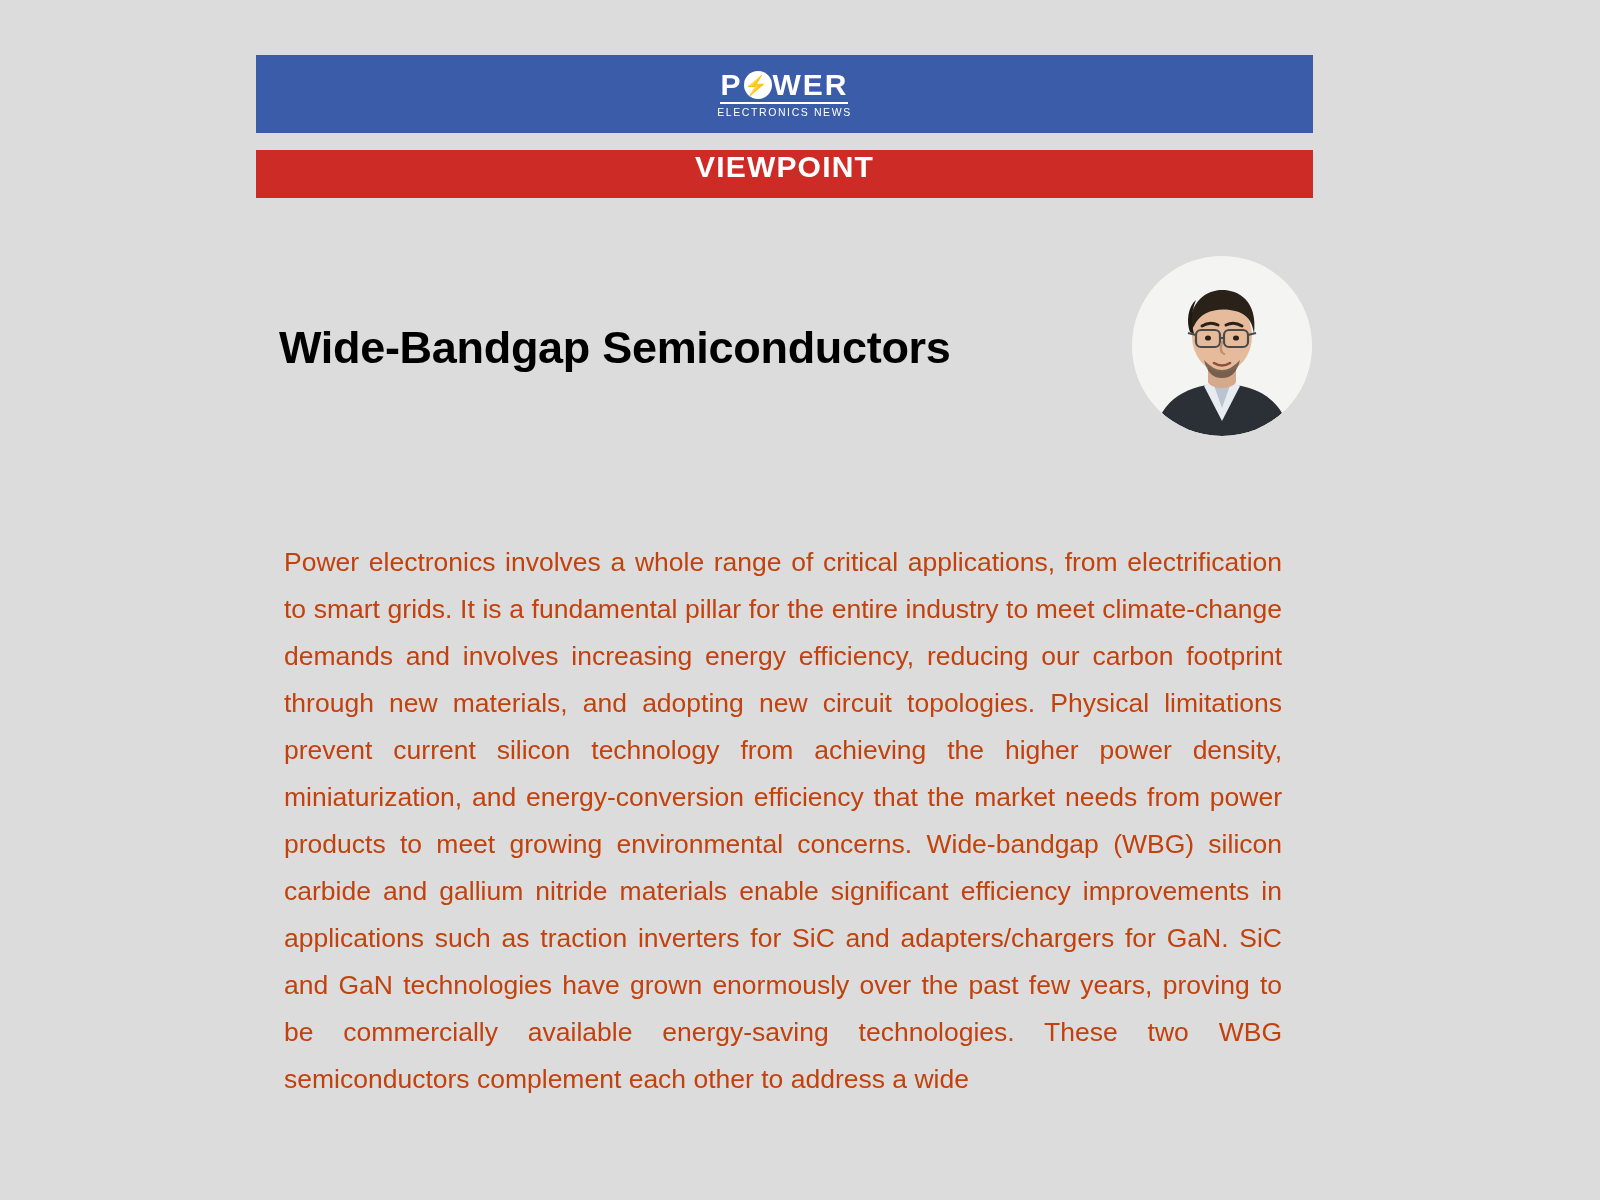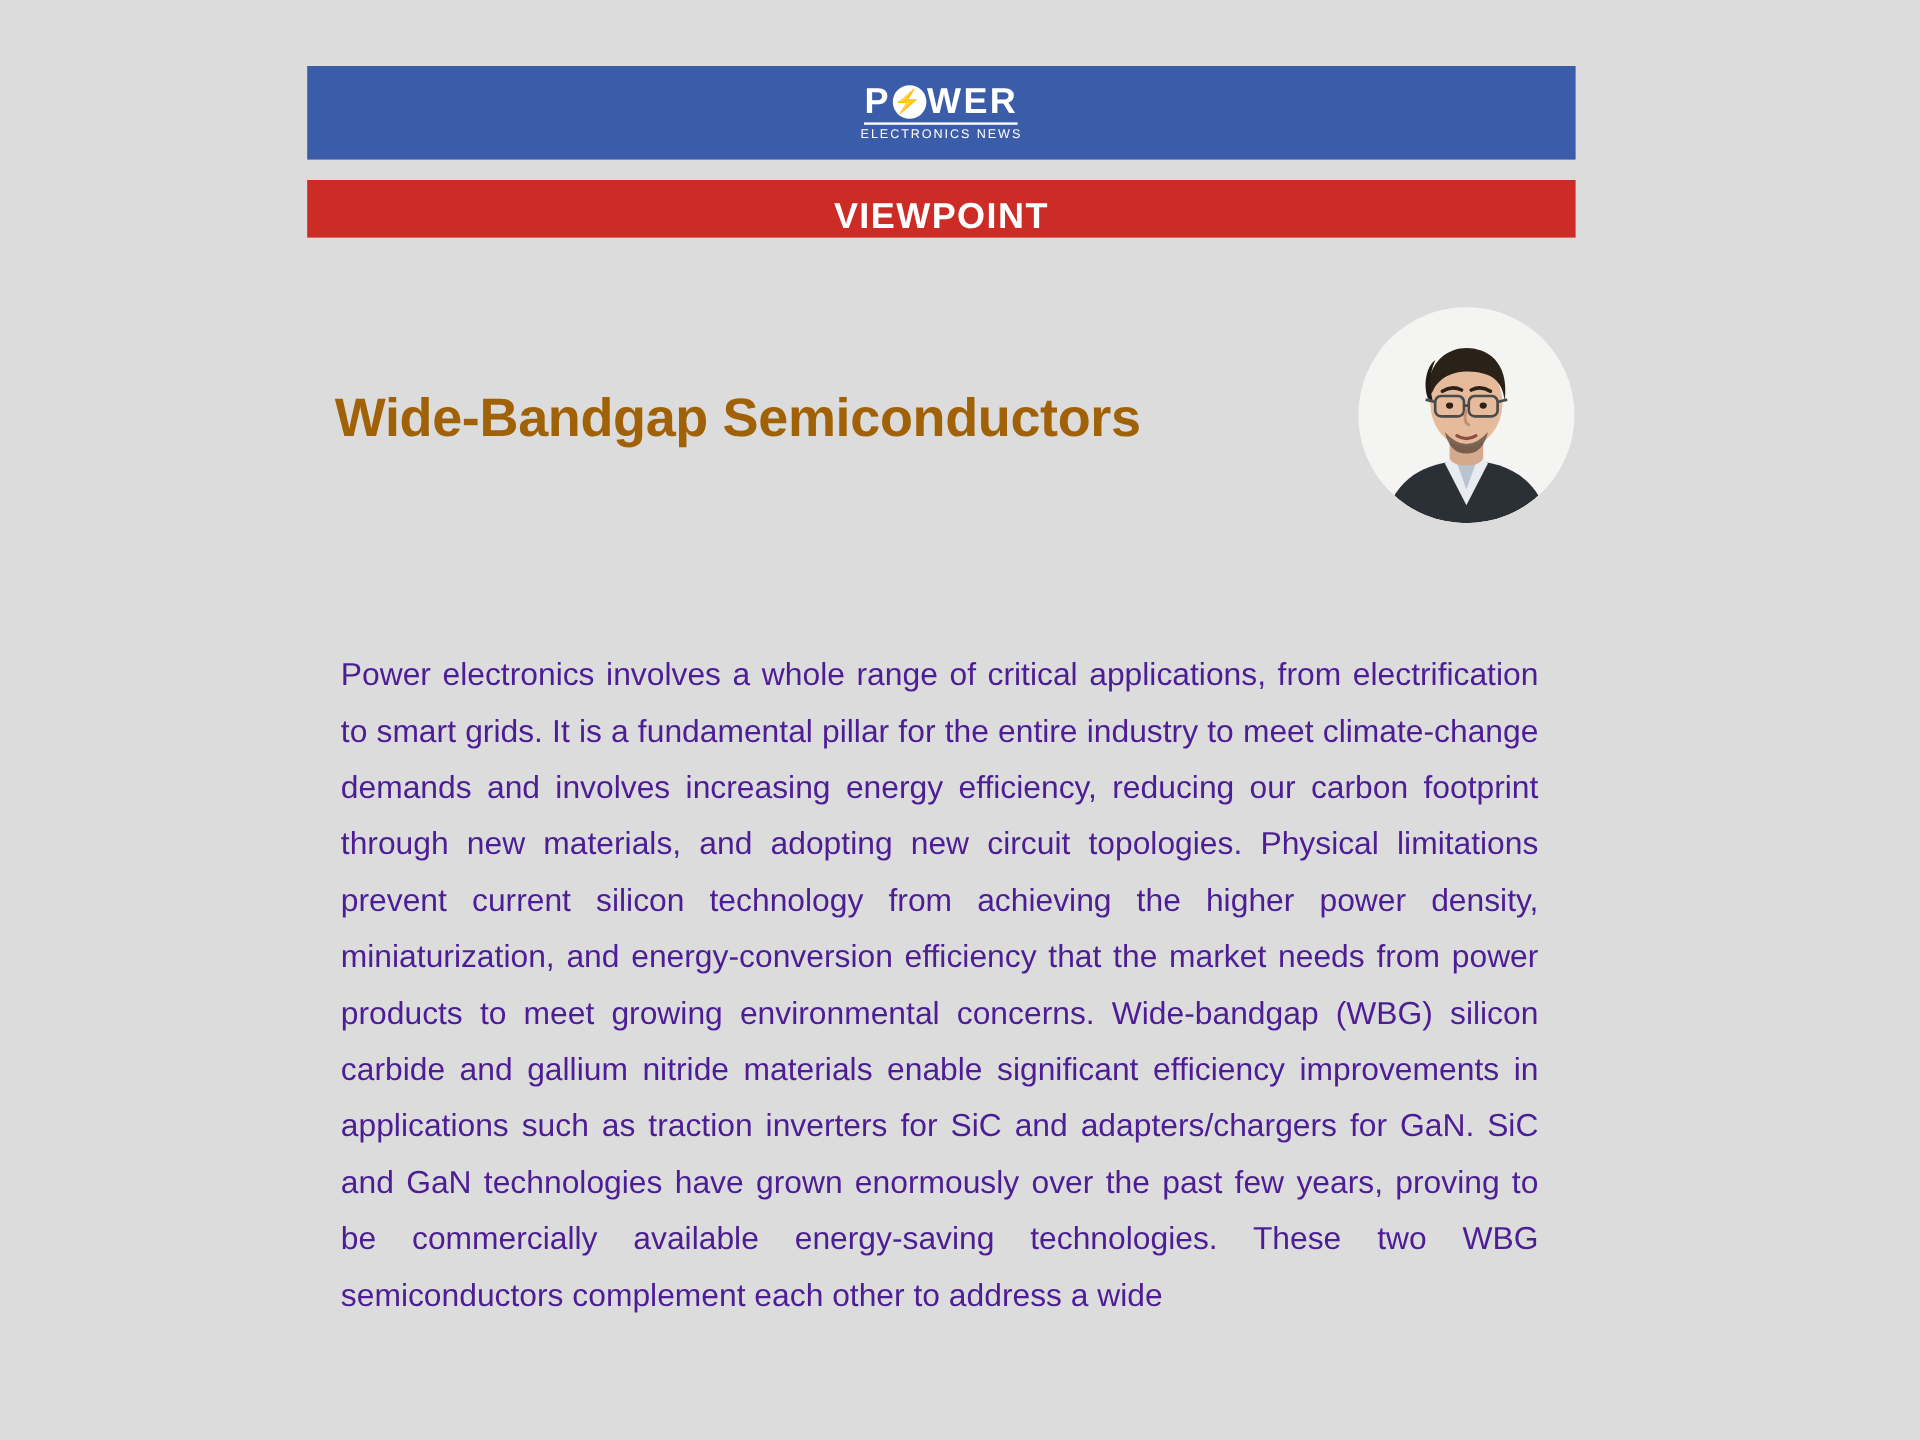--- a/index.html
+++ b/index.html
@@ -80,39 +80,39 @@
 
   
   .section-bar {
     position: absolute;
     left: 256px;
     top: 150px;
     width: 1057px;
     height: 48px;
     background: #cc2b26;
     display: flex;
-    align-items: flex-end;
+    align-items: flex-start;
     justify-content: center;
   }
   .section-bar .label {
     color: #ffffff;
     font-size: 30px;
     font-weight: bold;
     letter-spacing: 1.2px;
   }
 
   
   .article-title {
     position: absolute;
     left: 279px;
     top: 283px;
     width: 830px;
     font-size: 45px;
     font-weight: bold;
-    color: #a16207;
+    color: #000000;
     line-height: 1.55;
     letter-spacing: -0.3px;
   }
 
   .avatar {
     position: absolute;
     left: 1132px;
     top: 256px;
     width: 180px;
     height: 180px;
@@ -123,21 +123,21 @@
   .avatar svg { display: block; }
 
   
   .article-body {
     position: absolute;
     left: 284px;
     top: 512px;
     width: 998px;
     font-size: 26.5px;
     line-height: 47px;
-    color: #4c1d95;
+    color: #c2410c;
     text-align: justify;
     text-justify: inter-word;
   }
 </style>
 </head>
 <body>
 
 <div class="page">
 
   <div class="masthead">

